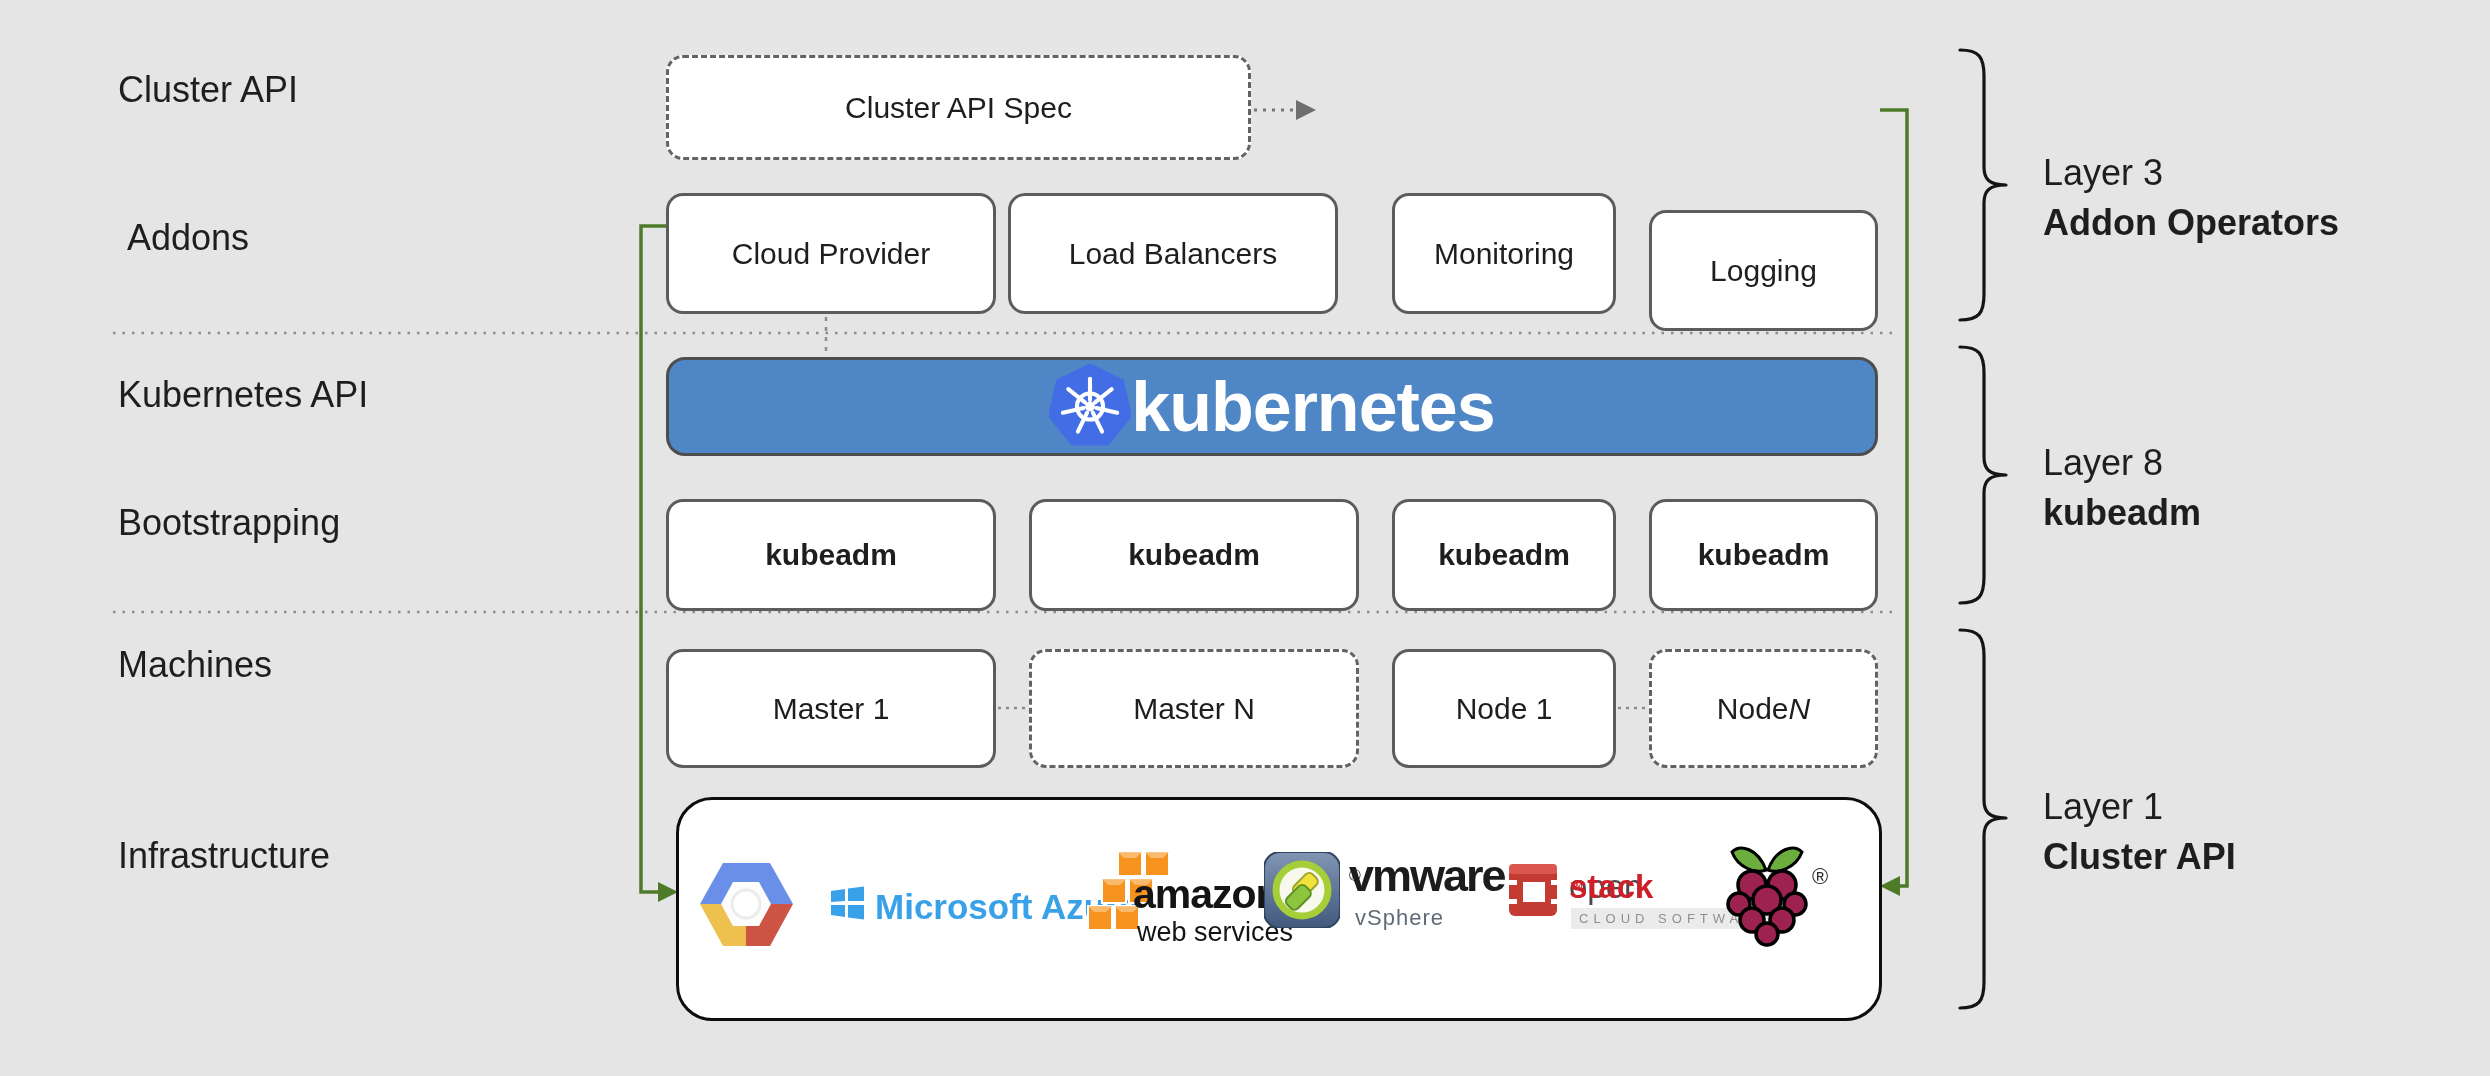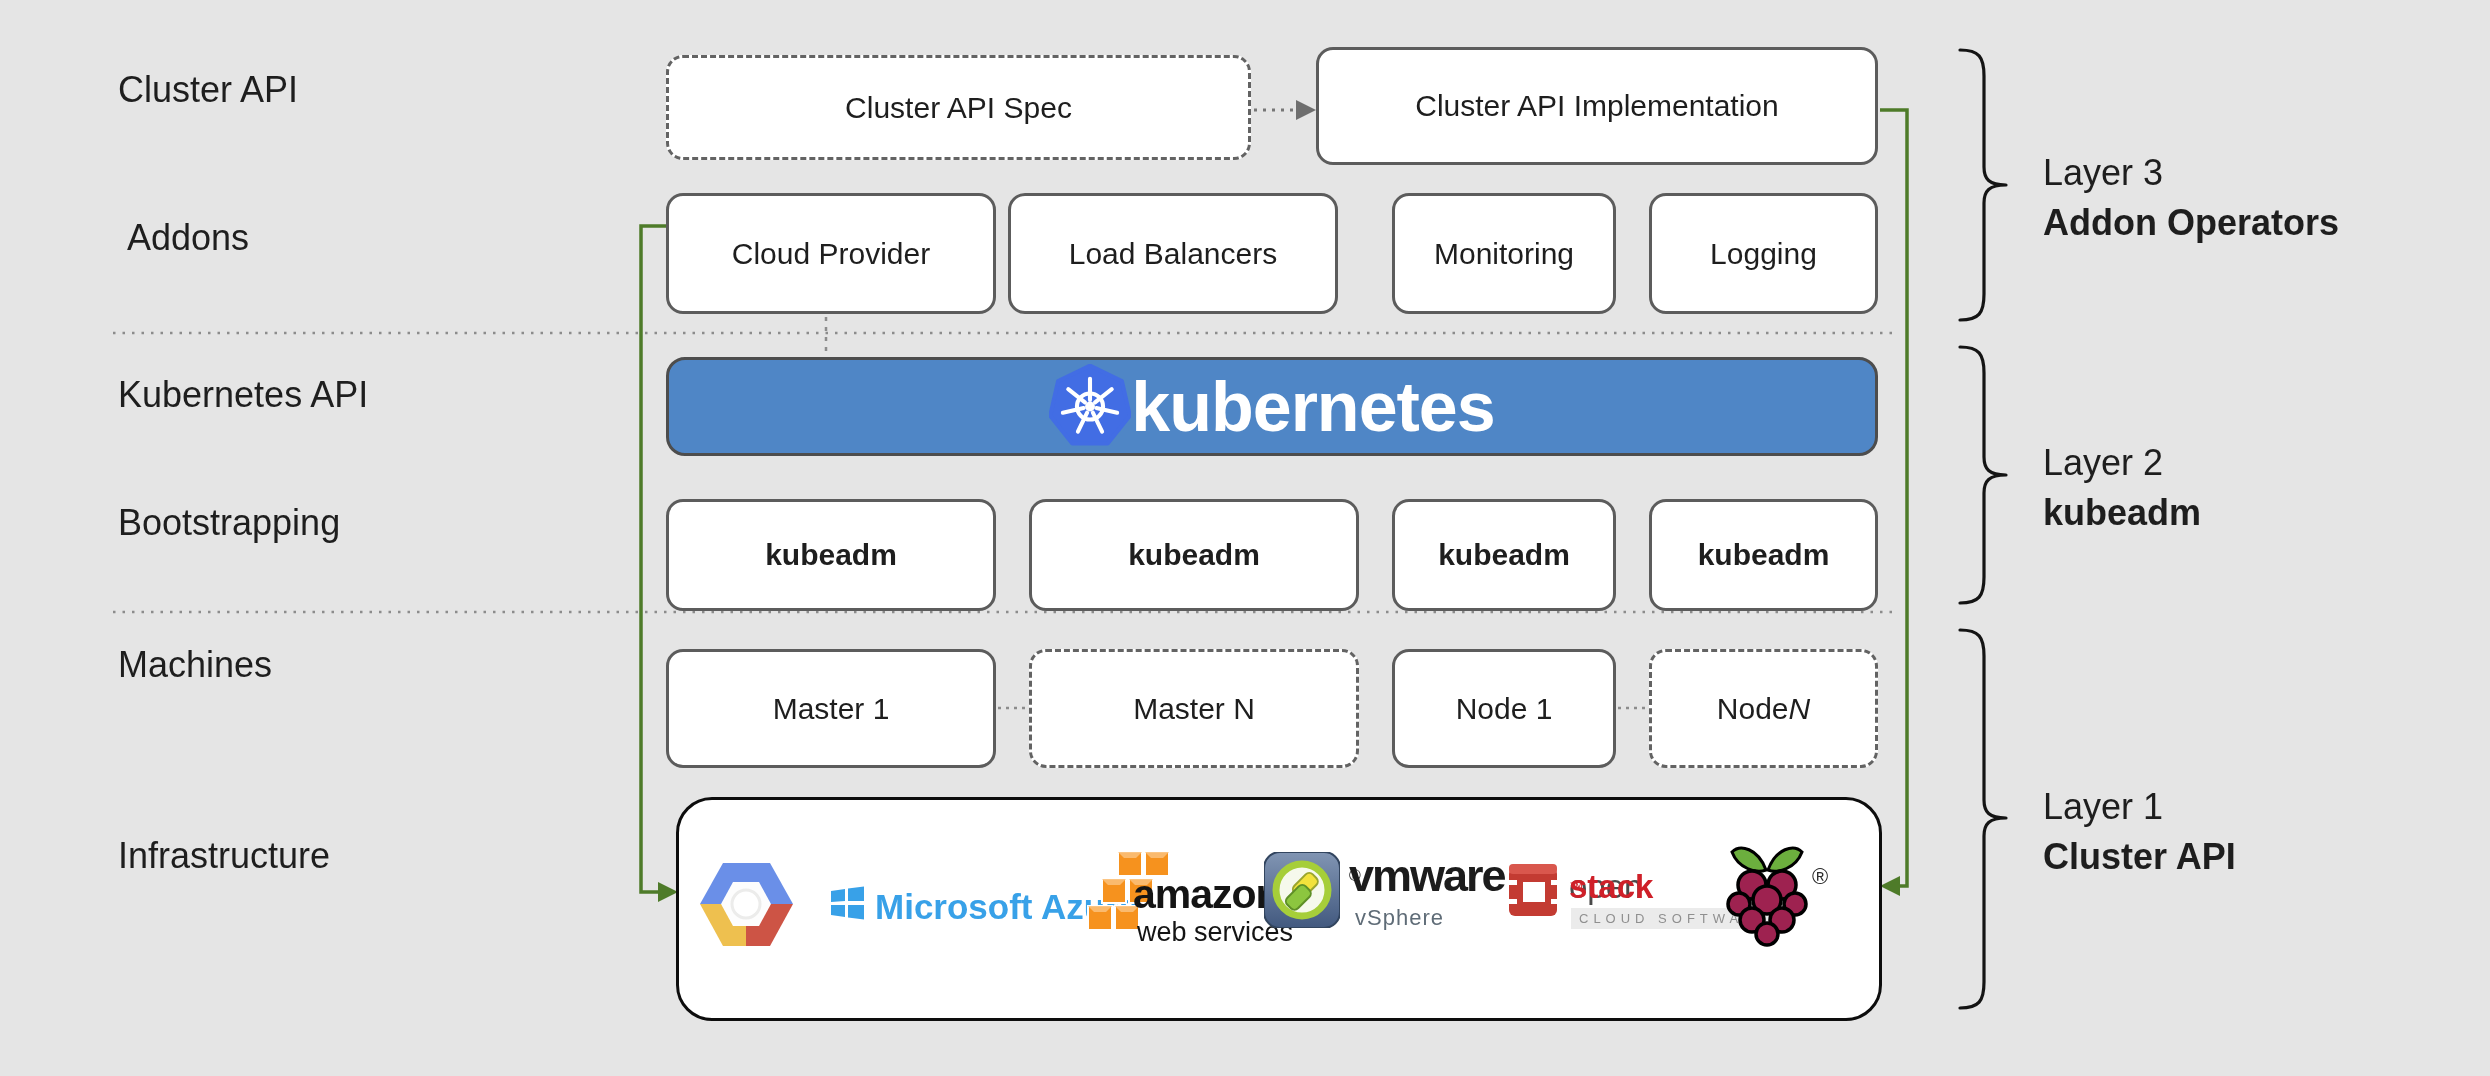--- a/index.html
+++ b/index.html
@@ -62,26 +62,25 @@
   </svg>
 
   <div class="rowlabel" style="left:118px;top:70px;">Cluster API</div>
   <div class="rowlabel" style="left:127px;top:218px;">Addons</div>
   <div class="rowlabel" style="left:118px;top:375px;">Kubernetes API</div>
   <div class="rowlabel" style="left:118px;top:503px;">Bootstrapping</div>
   <div class="rowlabel" style="left:118px;top:645px;">Machines</div>
   <div class="rowlabel" style="left:118px;top:836px;">Infrastructure</div>
 
   <div class="box dashed" style="left:666px;top:55px;width:585px;height:105px;">Cluster API Spec</div>
-  <div class="box" style="left:1316px;top:47px;width:562px;height:118px;">Cluster API Implementation</div>
 
   <div class="box" style="left:666px;top:193px;width:330px;height:121px;">Cloud Provider</div>
   <div class="box" style="left:1008px;top:193px;width:330px;height:121px;">Load Balancers</div>
   <div class="box" style="left:1392px;top:193px;width:224px;height:121px;">Monitoring</div>
-  <div class="box" style="left:1649px;top:193px;width:229px;height:121px;">Logging</div>
+  <div class="box" style="left:1649px;top:210px;width:229px;height:121px;">Logging</div>
 
   <div class="banner" style="left:666px;top:357px;width:1212px;height:99px;background:#4f86c6;">
     <svg width="82" height="85" viewBox="0 0 100 104">
       <polygon points="50,2 89,20.8 98.7,63.2 71.7,97.1 28.3,97.1 1.3,63.2 11,20.8" fill="#426de4" stroke="#426de4" stroke-width="5" stroke-linejoin="round"></polygon>
       <circle cx="50" cy="52" r="16" fill="none" stroke="#ffffff" stroke-width="5"></circle>
       <circle cx="50" cy="52" r="6" fill="#ffffff"></circle>
       <g stroke="#ffffff" stroke-width="5" stroke-linecap="round">
         <line x1="50" y1="44" x2="50" y2="18"></line>
         <line x1="56.2" y1="47" x2="76.6" y2="30.8"></line>
         <line x1="57.8" y1="53.8" x2="83.2" y2="59.6"></line>
@@ -197,21 +196,21 @@
       </g>
     </svg>
     <div class="regmark" style="left:1133px;top:64px;">®</div>
   </div>
 
   <div class="layerlab" style="left:2043px;top:148px;">
     <div class="l1">Layer 3</div>
     <div class="l2">Addon Operators</div>
   </div>
   <div class="layerlab" style="left:2043px;top:438px;">
-    <div class="l1">Layer 2</div>
+    <div class="l1">Layer 8</div>
     <div class="l2">kubeadm</div>
   </div>
   <div class="layerlab" style="left:2043px;top:782px;">
     <div class="l1">Layer 1</div>
     <div class="l2">Cluster API</div>
   </div>
 
 </div>
 
 </body></html>

